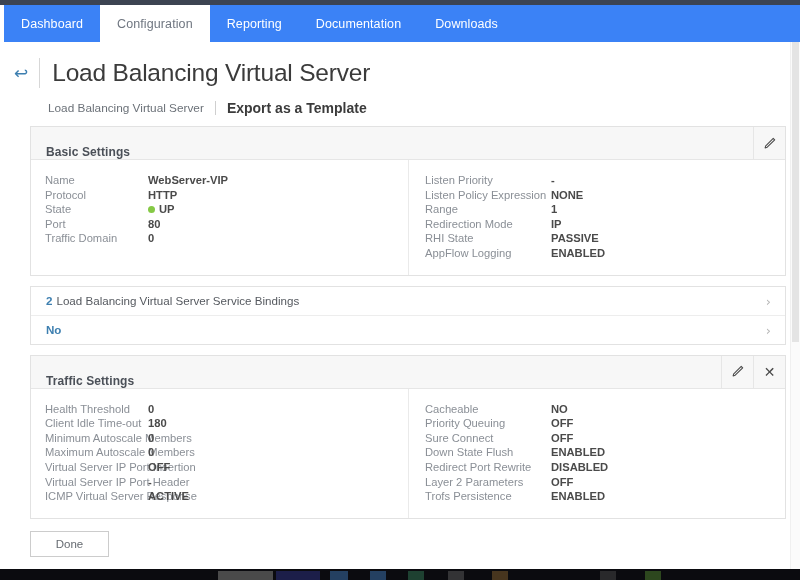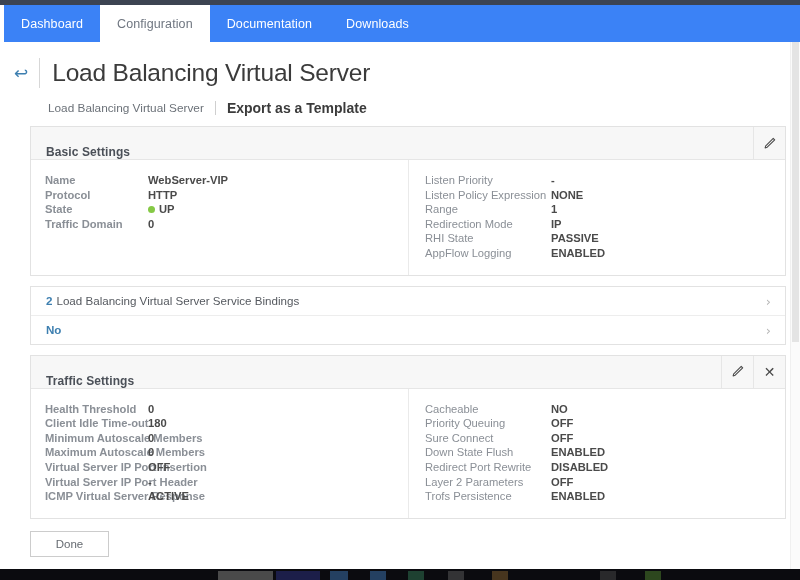--- a/index.html
+++ b/index.html
@@ -107,21 +107,21 @@
   .kv { display:flex; align-items:baseline; line-height:14.6px; }
   .k {
     font-size:11.2px; color:#8a8f96; font-weight:400;
     white-space:nowrap;
   }
   .v {
     font-size:11.2px; color:#4a4a4a; font-weight:bold;
     white-space:nowrap;
     margin-left:20px;
   }
-  .col.left .k { width:83px;font-weight:bold; }
+  .col.left .k { width:83px; }
   .col.right .k { width:106px; }
   .tcol-left .k { width:140px; }
   .tcol-right .k { width:106px; }
 
   .dot {
     display:inline-block; width:7px; height:7px; border-radius:50%;
     background:#85c945; margin-right:4px; vertical-align:middle;
     position:relative; top:-1px;
   }
 
@@ -175,20 +175,21 @@
 <body>
 
 <div id="app">
 
   <div class="top-strip"></div>
 
   <div class="navbar">
     <div id="nav-tabs" style="display:flex;align-items:stretch;">
         <div class="nav-tab">Dashboard</div>
         <div class="nav-tab active">Configuration</div>
+        <div class="nav-tab">Reporting</div>
         <div class="nav-tab">Documentation</div>
         <div class="nav-tab">Downloads</div>
       </div>
   </div>
 
   <div class="page">
 
     <div class="title-row">
       <span class="back-arrow">↩</span>
       <div class="title-sep"></div>
@@ -220,20 +221,24 @@
               <span class="k">Name</span>
               <span class="v">WebServer-VIP</span>
             </div>
             <div class="kv">
               <span class="k">Protocol</span>
               <span class="v">HTTP</span>
             </div>
             <div class="kv">
               <span class="k">State</span>
               <span class="v"><span class="dot" style="background: rgb(133, 201, 69);"></span><span>UP</span></span>
+            </div>
+            <div class="kv">
+              <span class="k">Port</span>
+              <span class="v">80</span>
             </div>
             <div class="kv">
               <span class="k">Traffic Domain</span>
               <span class="v">0</span>
             </div>
           </div>
         <div class="col right" id="bs-right">
             <div class="kv">
               <span class="k">Listen Priority</span>
               <span class="v">-</span>

